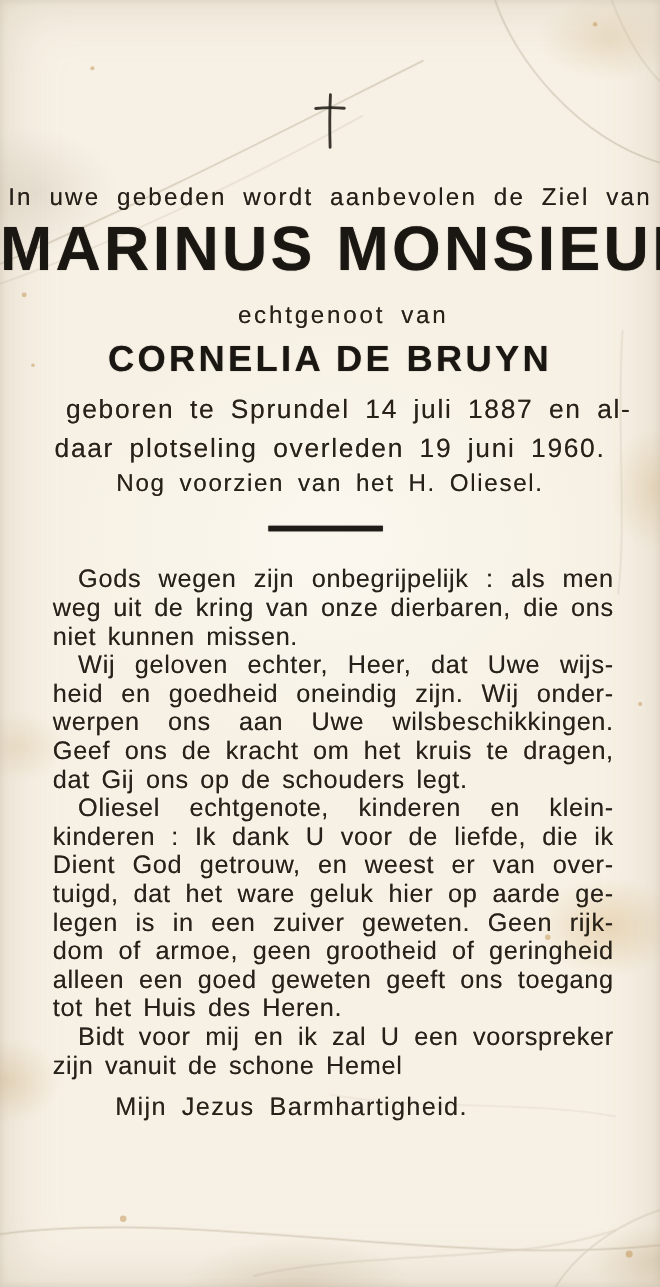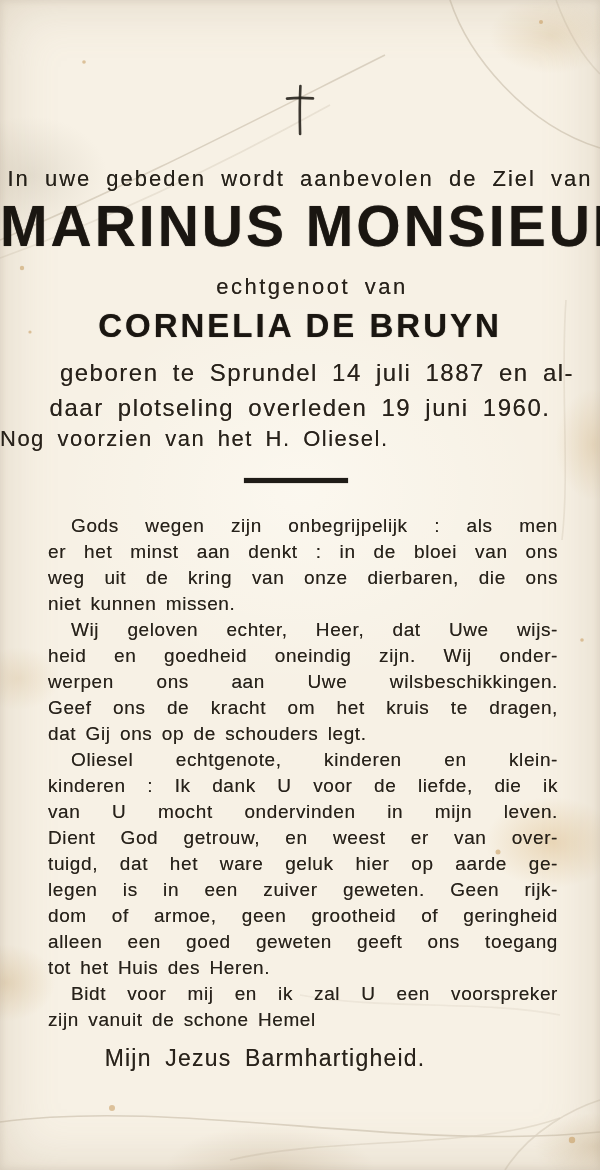--- a/index.html
+++ b/index.html
@@ -76,40 +76,40 @@
     text-align: center;
     font-size: 24px;
     letter-spacing: 1.5px;
     word-spacing: 6px;
     line-height: 35px;
     white-space: nowrap;
     text-shadow: 0 0 .6px rgba(32,27,20,.7);
   }
   .biog.first { margin-top: 13px; padding-left: 34px; }
   .sacrament {
-    text-align: left;
+    text-align: center;
     font-size: 22px;
     letter-spacing: 1.5px;
     word-spacing: 5px;
     margin-top: 1px;
     text-shadow: 0 0 .6px rgba(32,27,20,.7);
   }
   .divider {
     width: 104px;
     height: 5px;
     background: #1f1c17;
     margin: 26px auto 0;
     transform: translateX(-4px);
     box-shadow: 0 0 .8px rgba(24,20,15,.8);
   }
 
   .bodytext {
     margin-top: 30px;
     padding: 0 42px 0 48px;
-    font-size: 19px;
+    font-size: 23px;
     line-height: 26px;
     letter-spacing: .6px;
     word-spacing: 3.5px;
     color: rgba(33,27,20,.92);
     text-shadow: 0 0 .6px rgba(33,27,20,.65);
   }
   .para div { text-align: justify; text-align-last: justify; }
   .para div:last-child { text-align-last: left; }
   .para div:first-child { text-indent: 23px; }
 
@@ -174,35 +174,33 @@
     <div class="biog first">geboren te Sprundel 14 juli 1887 en al-</div>
     <div class="biog">daar plotseling overleden 19 juni 1960.</div>
 
     <div class="sacrament">Nog voorzien van het H. Oliesel.</div>
 
     <div class="divider"></div>
 
     <div class="bodytext">
       <div class="para">
           <div>Gods wegen zijn onbegrijpelijk : als men</div>
-          <div>er het minst aan denkt : in de bloei van ons</div>
           <div>weg uit de kring van onze dierbaren, die ons</div>
           <div>niet kunnen missen.</div>
         </div>
       <div class="para">
           <div>Wij geloven echter, Heer, dat Uwe wijs-</div>
           <div>heid en goedheid oneindig zijn. Wij onder-</div>
           <div>werpen ons aan Uwe wilsbeschikkingen.</div>
           <div>Geef ons de kracht om het kruis te dragen,</div>
           <div>dat Gij ons op de schouders legt.</div>
         </div>
       <div class="para">
           <div>Oliesel echtgenote, kinderen en klein-</div>
           <div>kinderen : Ik dank U voor de liefde, die ik</div>
-          <div>van U mocht ondervinden in mijn leven.</div>
           <div>Dient God getrouw, en weest er van over-</div>
           <div>tuigd, dat het ware geluk hier op aarde ge-</div>
           <div>legen is in een zuiver geweten. Geen rijk-</div>
           <div>dom of armoe, geen grootheid of geringheid</div>
           <div>alleen een goed geweten geeft ons toegang</div>
           <div>tot het Huis des Heren.</div>
         </div>
       <div class="para">
           <div>Bidt voor mij en ik zal U een voorspreker</div>
           <div>zijn vanuit de schone Hemel</div>

